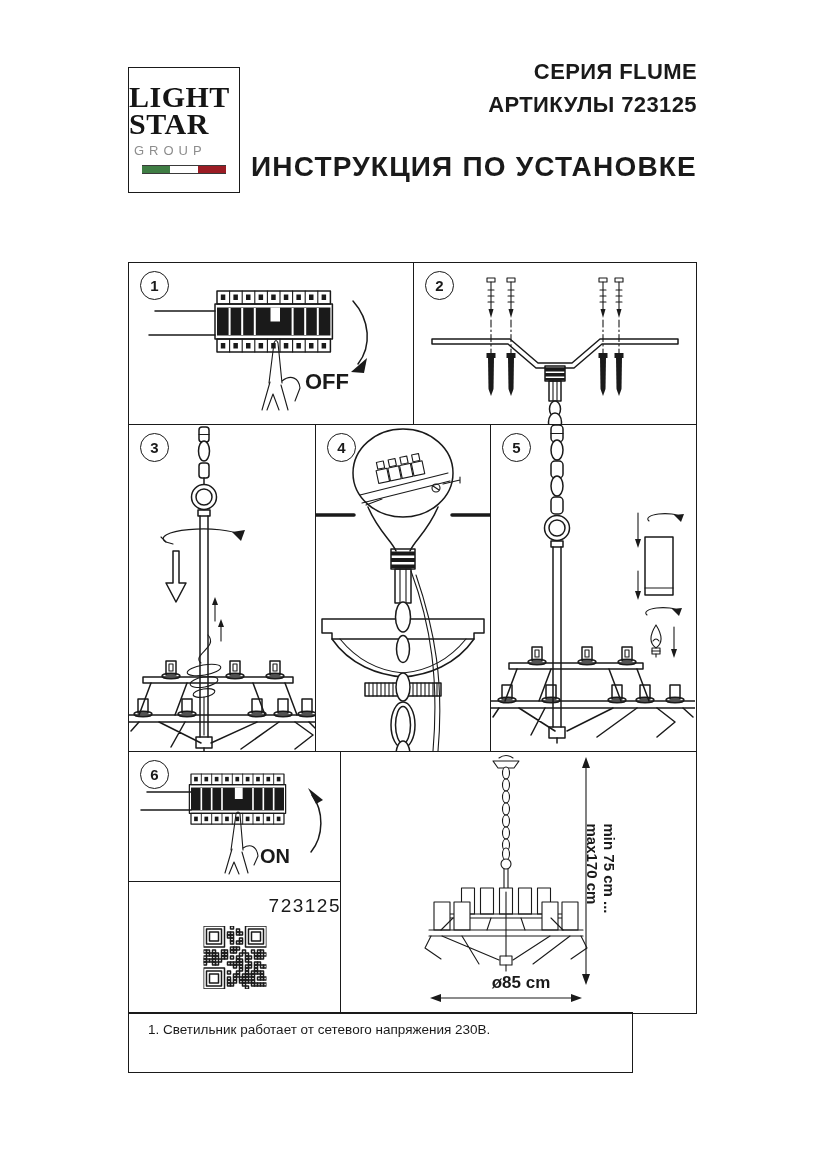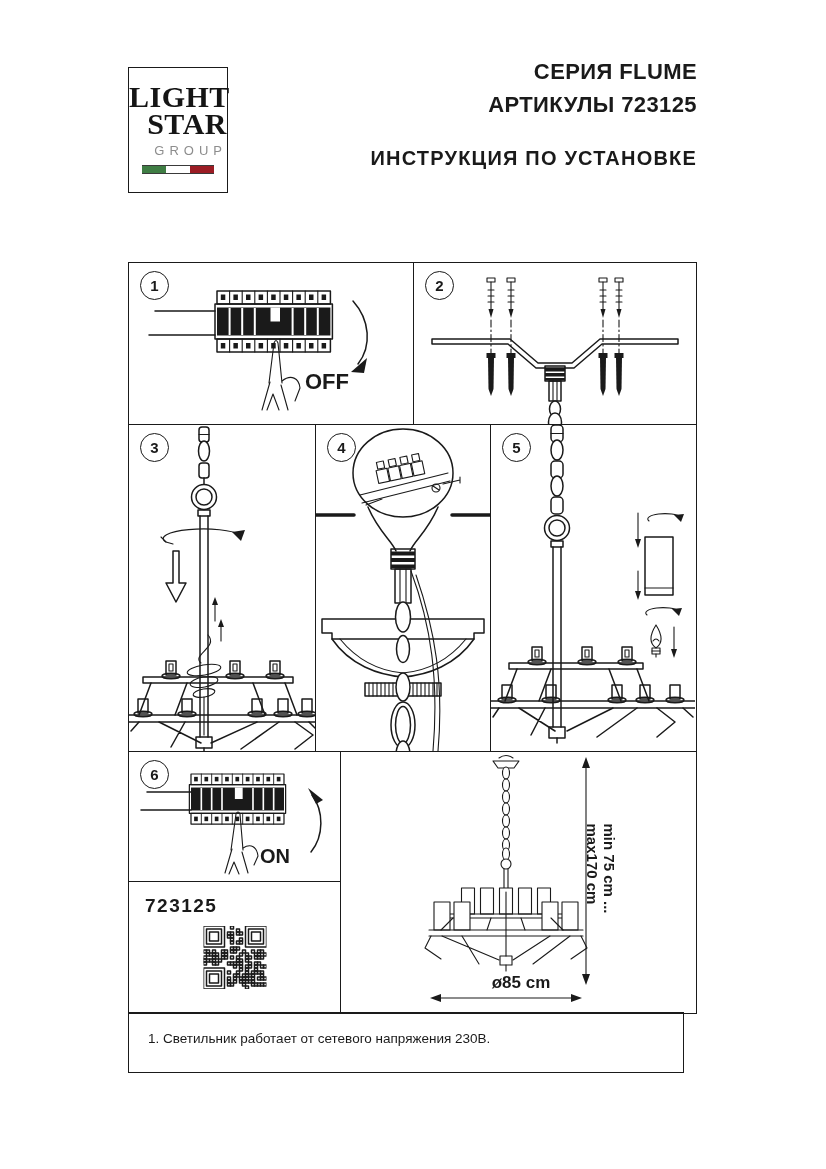--- a/index.html
+++ b/index.html
@@ -1,52 +1,52 @@
 <!DOCTYPE html>
 <html><head>
 <meta charset="utf-8">
 <style>
   *{margin:0;padding:0;box-sizing:border-box}
   html,body{width:826px;height:1169px}
   body{background:#fff;font-family:"Liberation Sans",sans-serif;color:#1a1a1a;position:relative}
   .sheet{position:absolute;inset:0;background:#fff;overflow:hidden}
 
   
-  .logo{position:absolute;left:128px;top:67px;width:100px;height:126px;border:1.6px solid #1a1a1a;text-align:right;padding-top:15px}
+  .logo{position:absolute;left:128px;top:67px;width:112px;height:126px;border:1.6px solid #1a1a1a;text-align:left;padding-top:15px}
   .logo-main{font-family:"Liberation Serif","DejaVu Serif",serif;font-weight:700;font-size:30px;line-height:27px;letter-spacing:.5px;color:#151515}
   .logo-group{color:#8d8d8d;font-size:13px;letter-spacing:5px;padding-left:5px;margin-top:6px}
   .flag{height:9px;margin:7px 13px 0;display:flex;border-top:1.2px solid #3a3a3a;border-bottom:1.2px solid #3a3a3a}
   .flag i{flex:1;display:block}
   .hdr{position:absolute;right:129px;text-align:left;font-weight:700;white-space:nowrap}
   .hdr.series{top:59px;font-size:22px;letter-spacing:.4px}
   .hdr.articles{top:92px;font-size:22px;letter-spacing:.4px}
-  .hdr.title{top:144px;font-size:20px;letter-spacing:1.2px;line-height:29px}
+  .hdr.title{top:152px;font-size:28px;letter-spacing:1.2px;line-height:29px}
 
   
   .panel{position:absolute;border:1.7px solid #1a1a1a;background:#fff;overflow:hidden}
   .panel>svg{position:absolute;left:0;top:0}
   .badge{position:absolute;left:11px;top:8px;width:29px;height:29px;border:1.7px solid #1a1a1a;border-radius:50%;display:flex;align-items:center;justify-content:center;font-size:15px;font-weight:700;background:#fff;z-index:3}
   .lbl{position:absolute;font-weight:700;z-index:3;white-space:nowrap}
 
   
   svg{stroke:#1a1a1a;fill:none;stroke-width:1.5;stroke-linecap:round;stroke-linejoin:round}
   .f{fill:#1a1a1a;stroke:none}
   .w{fill:#fff}
   .wl{stroke:#fff;stroke-width:2;stroke-linecap:butt}
   .thick{stroke-width:3.5}
   .thin{stroke-width:1.1}
   .dash{stroke-dasharray:7 3 1.5 3;stroke-width:1.1}
 
-  .qr-num{position:absolute;left:16px;right:0;top:13px;text-align:left;font-size:19px;font-weight:700;letter-spacing:1.5px}
+  .qr-num{position:absolute;left:0;right:0;top:13px;text-align:right;font-size:19px;font-weight:400;letter-spacing:1.5px}
   .qr-box{position:absolute;left:50%;top:44px;transform:translateX(-50%);width:63px;height:63px}
 
   .dim-h{position:absolute;left:260px;top:119px;transform:translate(-50%,-50%) rotate(90deg);font-size:15px;font-weight:700}
   .dim-d{position:absolute;left:180px;top:231px;transform:translate(-50%,-50%);font-size:17px;font-weight:700}
 
-  .notes{position:absolute;left:128px;top:1012px;width:556px;height:61px;border:1.7px solid #1a1a1a;padding:16px 10px 0 19px;font-size:13.5px;line-height:20.5px}
+  .notes{position:absolute;left:128px;top:1012px;width:505px;height:61px;border:1.7px solid #1a1a1a;padding:7px 10px 0 19px;font-size:13.5px;line-height:20.5px}
 </style>
 </head>
 <body>
 
 <div class="sheet">
 
   <div class="logo">
     <div class="logo-main">LIGHT</div>
     <div class="logo-main">STAR</div>
     <div class="logo-group">GROUP</div>

